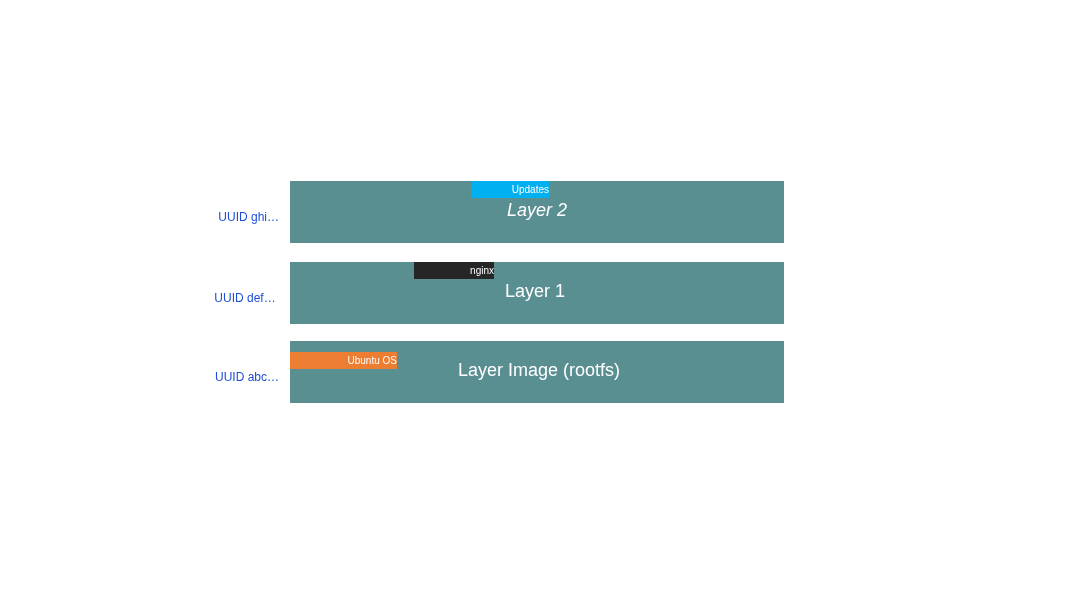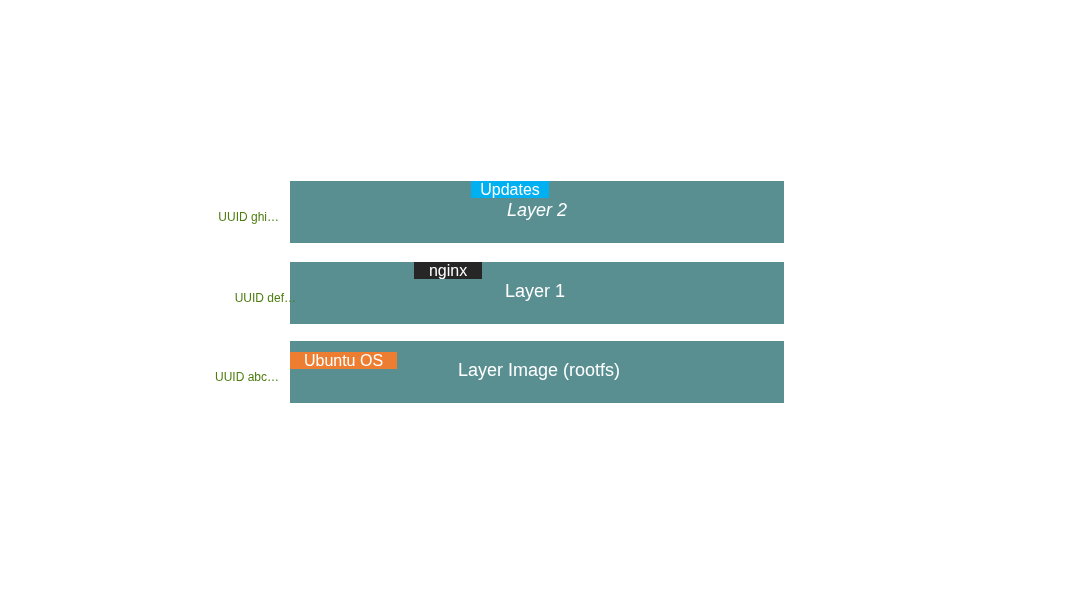--- a/index.html
+++ b/index.html
@@ -1,63 +1,63 @@
 <!DOCTYPE html>
 <html><head>
 <meta charset="utf-8">
 <style>
   * { box-sizing: border-box; margin: 0; padding: 0; }
   html, body { width: 1068px; height: 600px; background: #fff; font-family: "Segoe UI", "Helvetica Neue", Arial, sans-serif; }
   .canvas { position: relative; width: 1068px; height: 600px; }
   .uuid-label {
     position: absolute;
     font-size: 12px;
-    color: #4d7c0f;
+    color: #1d4ed8;
     text-align: right;
     width: 80px;
   }
   .layer-block {
     position: absolute;
     background: #5a8f92;
     width: 494px;
     left: 290px;
   }
   .layer-title {
     position: absolute;
     color: #fff;
     font-size: 18px;
     font-weight: 400;
     white-space: nowrap;
   }
   .tag {
     position: absolute;
     color: #fff;
-    font-size: 16px;
+    font-size: 10px;
     font-weight: 400;
-    text-align: center;
+    text-align: right;
     line-height: 17px;
     height: 17px;
   }
   .tag-blue   { background: #00b0f0; }
   .tag-black  { background: #262626; }
   .tag-orange { background: #ed7d31; margin-top: 11px; }
 </style>
 </head>
 <body>
 
 <div class="canvas">
 
   <div class="layer-block" style="top:181px; height:62px;"></div>
   <div class="tag tag-blue" style="left:471px; top:181px; width:78px;">Updates</div>
   <div class="layer-title" style="left:507px; top:200px;font-style:italic;">Layer 2</div>
   <div class="uuid-label" style="left:199px; top:210px;">UUID ghi…</div>
 
   <div class="layer-block" style="top:262px; height:62px;"></div>
-  <div class="tag tag-black" style="left:414px; top:262px; width:68px;">nginx</div>
+  <div class="tag tag-black" style="left:414px; top:262px; width:80px;">nginx</div>
   <div class="layer-title" style="left:505px; top:281px;text-align:right;">Layer 1</div>
-  <div class="uuid-label" style="left:216px; top:291px;">UUID def…</div>
+  <div class="uuid-label" style="left:205px; top:291px;text-align:center;">UUID def…</div>
 
   <div class="layer-block" style="top:341px; height:62px;"></div>
   <div class="tag tag-orange" style="left:290px; top:341px; width:107px;">Ubuntu OS</div>
   <div class="layer-title" style="left:458px; top:360px;">Layer Image   (rootfs)</div>
   <div class="uuid-label" style="left:199px; top:370px;">UUID abc…</div>
 
 </div>
 
 </body></html>

